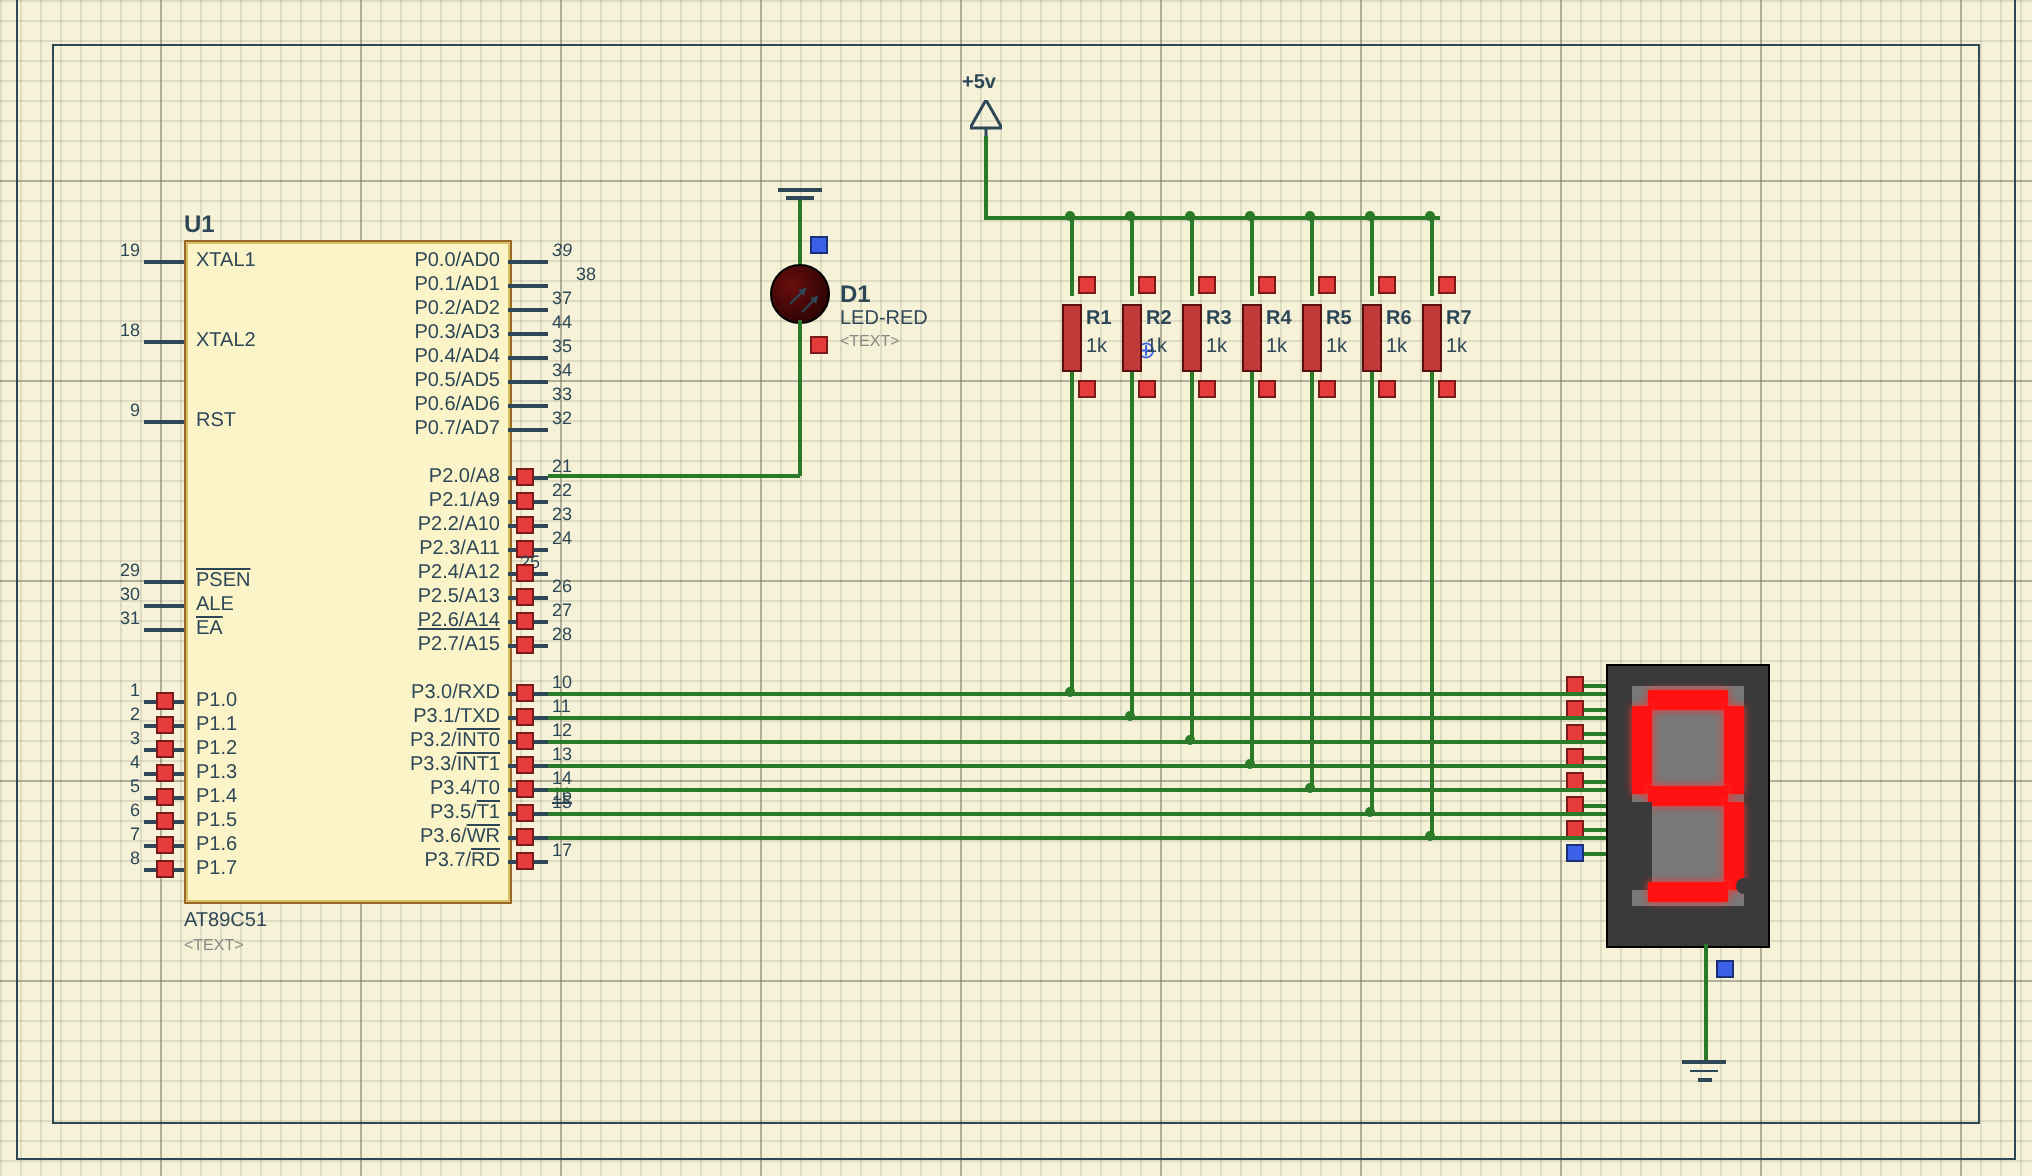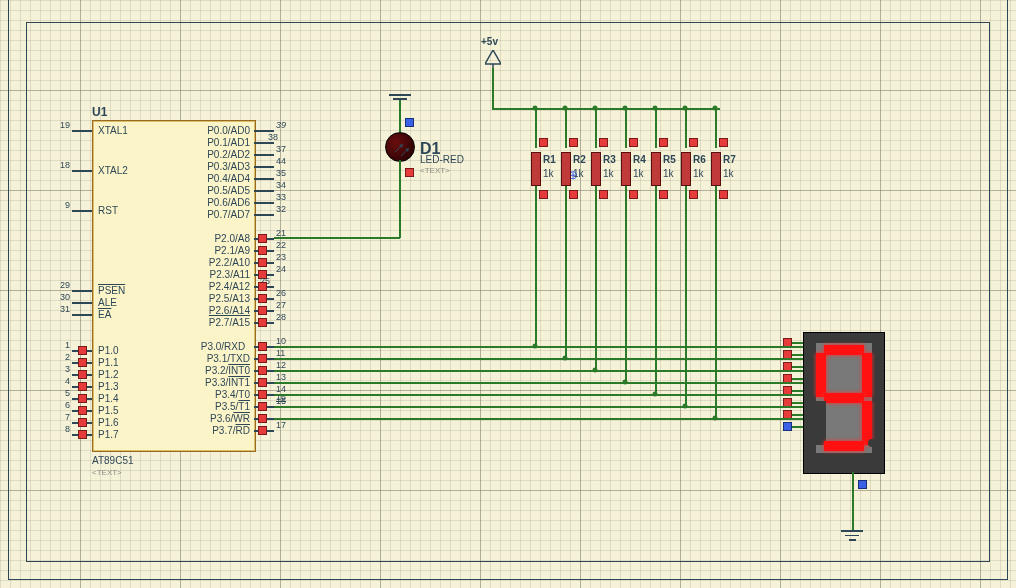--- a/index.html
+++ b/index.html
@@ -97,21 +97,21 @@
 <div class="probe-blue" style="left:405px; top:118px;"></div>
 <div class="led-body" style="left:385px; top:132px;"></div>
 <div style="position:absolute; left:395px; top:138px;">
   <svg width="20" height="20">
       <line x1="0" y1="14" x2="8" y2="6" stroke="#2e4757" stroke-width="1"></line>
       <polygon points="8,6 4,7 7,10" fill="#2e4757"></polygon>
       <line x1="6" y1="18" x2="14" y2="10" stroke="#2e4757" stroke-width="1"></line>
       <polygon points="14,10 10,11 13,14" fill="#2e4757"></polygon>
     </svg>
 </div>
-<div class="lbl bold" style="left:420px; top:140px; font-size:16px;">D1</div>
+<div class="lbl bold" style="left:420px; top:140px; font-size:12px;">D1</div>
 <div class="lbl" style="left:420px; top:154px;">LED-RED</div>
 <div class="lbl gray tiny" style="left:420px; top:166px;">&lt;TEXT&gt;</div>
 <div class="probe-red" style="left:405px; top:168px;"></div>
 <div class="wire wv" style="left:399px; top:160px; height:78px;"></div>
 
 <div class="wire wh" style="left:274px; top:237px; width:126px;"></div>
 
 <div class="lbl" style="left:568px; top:168px; color:#3b61e6; font-size:12px;">⊕</div>
 
 <div class="sevenseg" style="left:803px; top:332px;">
@@ -204,21 +204,21 @@
     <div class="stub" style="left:72px; top:434px;"></div>
     <div class="lbl pinnum" style="left:54px; top:424px; width:16px;">8</div>
     <div class="lbl" style="left:98px; top:429px;">P1.7</div>
     <div class="probe-red" style="left:78px; top:430px;"></div>
   </div>
 <div id="chip-right">
     <div class="stubR" style="left:254px; top:130px;"></div>
     <div class="lbl pinnum" style="left:276px; top:120px; width:16px; text-align:left;font-style:italic;">39</div>
     <div class="lbl" style="left:196px; top:125px; width:54px; text-align:right;">P0.0/AD0</div>
     <div class="stubR" style="left:254px; top:142px;"></div>
-    <div class="lbl pinnum" style="left:268px; top:132px; width:16px; text-align:left;">38</div>
+    <div class="lbl pinnum" style="left:288px; top:132px; width:16px; text-align:left;">38</div>
     <div class="lbl" style="left:196px; top:137px; width:54px; text-align:right;">P0.1/AD1</div>
     <div class="stubR" style="left:254px; top:154px;"></div>
     <div class="lbl pinnum" style="left:276px; top:144px; width:16px; text-align:left;">37</div>
     <div class="lbl" style="left:196px; top:149px; width:54px; text-align:right;">P0.2/AD2</div>
     <div class="stubR" style="left:254px; top:166px;"></div>
     <div class="lbl pinnum" style="left:276px; top:156px; width:16px; text-align:left;">44</div>
     <div class="lbl" style="left:196px; top:161px; width:54px; text-align:right;">P0.3/AD3</div>
     <div class="stubR" style="left:254px; top:178px;"></div>
     <div class="lbl pinnum" style="left:276px; top:168px; width:16px; text-align:left;">35</div>
     <div class="lbl" style="left:196px; top:173px; width:54px; text-align:right;">P0.4/AD4</div>
@@ -258,21 +258,21 @@
     <div class="stubR" style="left:254px; top:310px;"></div>
     <div class="lbl pinnum" style="left:276px; top:300px; width:16px; text-align:left;">27</div>
     <div class="lbl" style="left:196px; top:305px; width:54px; text-align:right;text-decoration:underline;">P2.6/A14</div>
     <div class="probe-red" style="left:258px; top:306px;"></div>
     <div class="stubR" style="left:254px; top:322px;"></div>
     <div class="lbl pinnum" style="left:276px; top:312px; width:16px; text-align:left;">28</div>
     <div class="lbl" style="left:196px; top:317px; width:54px; text-align:right;">P2.7/A15</div>
     <div class="probe-red" style="left:258px; top:318px;"></div>
     <div class="stubR" style="left:254px; top:346px;"></div>
     <div class="lbl pinnum" style="left:276px; top:336px; width:16px; text-align:left;">10</div>
-    <div class="lbl" style="left:196px; top:341px; width:54px; text-align:center;">P3.0/RXD</div>
+    <div class="lbl" style="left:196px; top:341px; width:54px; text-align:right;">P3.0/RXD</div>
     <div class="probe-red" style="left:258px; top:342px;"></div>
     <div class="stubR" style="left:254px; top:358px;"></div>
     <div class="lbl pinnum" style="left:276px; top:348px; width:16px; text-align:left;">11</div>
     <div class="lbl" style="left:196px; top:353px; width:54px; text-align:right;">P3.1/TXD</div>
     <div class="probe-red" style="left:258px; top:354px;"></div>
     <div class="stubR" style="left:254px; top:370px;"></div>
     <div class="lbl pinnum" style="left:276px; top:360px; width:16px; text-align:left;">12</div>
     <div class="lbl" style="left:196px; top:365px; width:54px; text-align:right;">P3.2/<span class="overline">INT0</span></div>
     <div class="probe-red" style="left:258px; top:366px;"></div>
     <div class="stubR" style="left:254px; top:382px;"></div>

